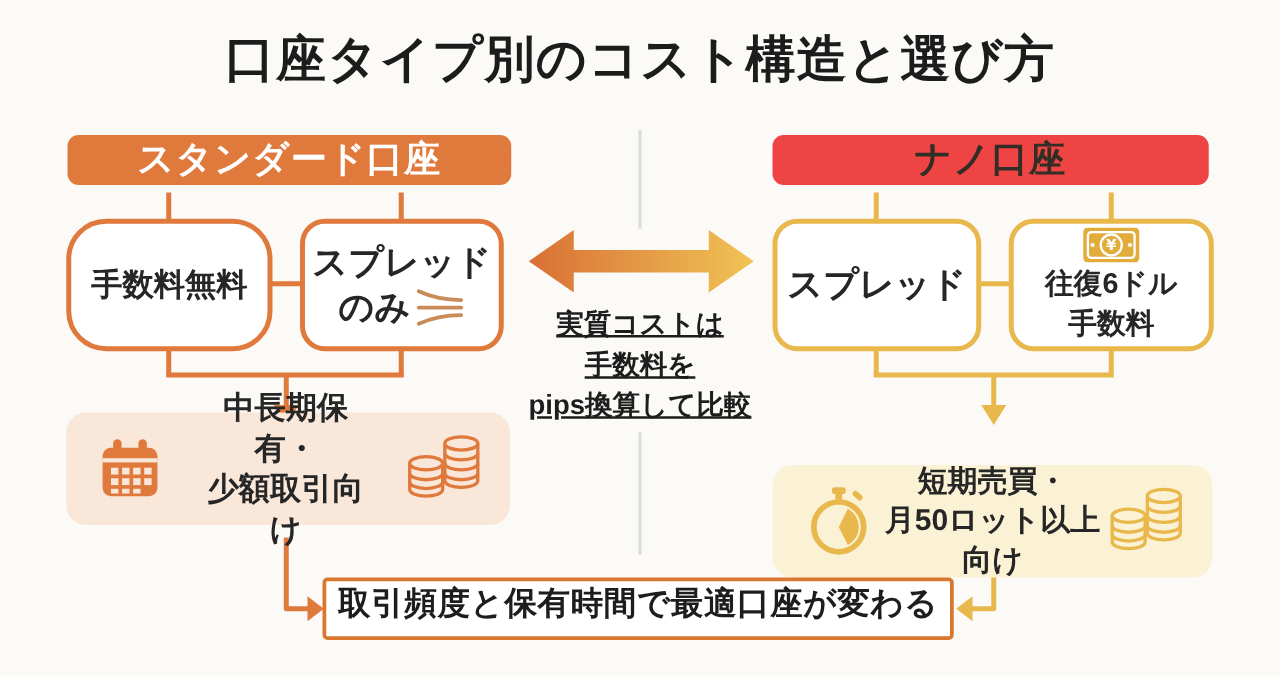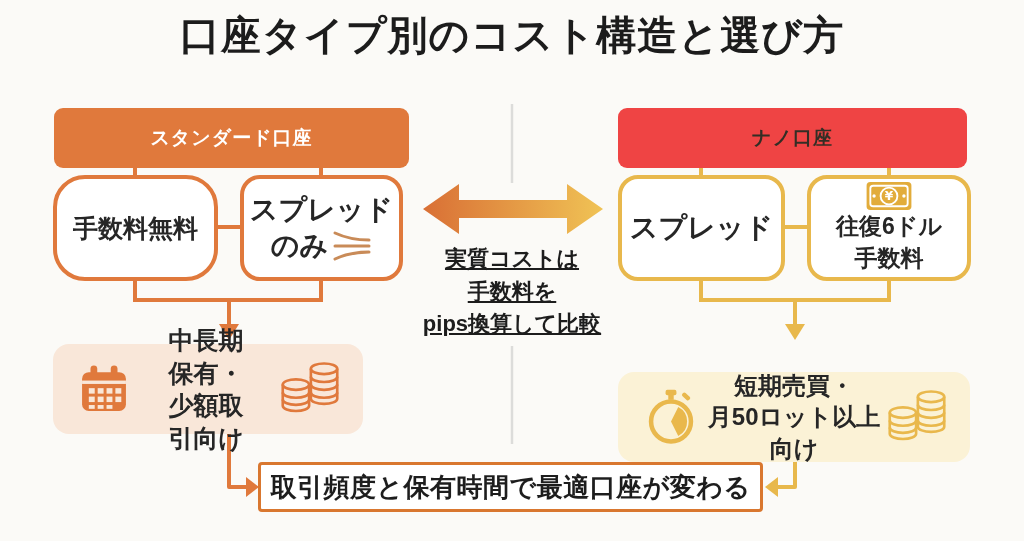--- a/index.html
+++ b/index.html
@@ -4,27 +4,27 @@
 <style>
   html,body{margin:0;padding:0;background:#e9e9e9;}
   #canvas{
     position:relative;width:1024px;height:541px;margin:0 auto;
     background:#fbfaf7;overflow:hidden;
     font-family:"Liberation Sans","DejaVu Sans",sans-serif;
     color:#222;
   }
   .abs{position:absolute;box-sizing:border-box;}
   #title{
-    left:0;right:0;top:8px;text-align:center;
+    left:0;right:0;top:20px;text-align:center;
     font-size:40px;font-weight:800;color:#1c1c1c;letter-spacing:1px;
   }
   .col-header{
-    top:108px;height:60px;border-radius:9px;
+    top:108px;height:40px;border-radius:9px;
     display:flex;align-items:center;justify-content:center;
-    font-size:19px;font-weight:800;letter-spacing:1px;
+    font-size:29px;font-weight:800;letter-spacing:1px;
   }
   #std-header{left:54px;width:355px;background:#e0793c;color:#ffffff;}
   #nano-header{left:618px;width:349px;background:#ef4444;color:#332e25;}
   .feature-box{
     top:175px;height:106px;background:#ffffff;border-radius:20px;
     display:flex;flex-direction:column;align-items:center;justify-content:center;
     font-size:28px;font-weight:800;color:#262626;line-height:1.3;text-align:center;
   }
   .orange-border{border:4px solid #e0793c;}
   .gold-border{border:4px solid #e8b84c;}
@@ -32,31 +32,31 @@
   #std-spread-box{left:240px;width:163px;}
   #nano-spread-box{left:618px;width:167px;}
   #nano-fee-box{left:807px;width:164px;font-size:23px;gap:2px;}
   .inline-row{display:flex;align-items:center;justify-content:center;gap:4px;}
   .target-box{
     height:90px;border-radius:16px;
     display:flex;align-items:center;justify-content:space-between;
     padding:0 24px;font-size:25px;font-weight:800;color:#262626;
     line-height:1.3;text-align:center;
   }
-  #std-target-box{left:53px;top:344px;width:310px;background:#f9e7d9;gap:28px;}
+  #std-target-box{left:53px;top:330px;width:355px;background:#f9e7d9;gap:28px;}
   #nano-target-box{left:618px;top:344px;width:352px;background:#fbf2d6;font-size:24px;margin-top:28px;}
   .target-text{flex:1;}
   #center-note{
     left:405px;width:214px;top:243px;text-align:center;
     font-size:22px;font-weight:800;color:#1d1d1d;line-height:1.48;text-decoration:underline;
   }
   #footer-box{
     left:258px;top:462px;width:505px;height:50px;background:#ffffff;
     border:3px solid #d9772f;border-radius:4px;
-    display:flex;align-items:center;justify-content:center;
+    display:flex;align-items:flex-start;justify-content:center;
     font-size:26px;font-weight:800;color:#1d1d1d;letter-spacing:0.5px;
   }
   svg{display:block;}
   #wires{left:0;top:0;width:1024px;height:541px;pointer-events:none;}
 </style>
 </head>
 <body>
 
 <div id="canvas">
 

